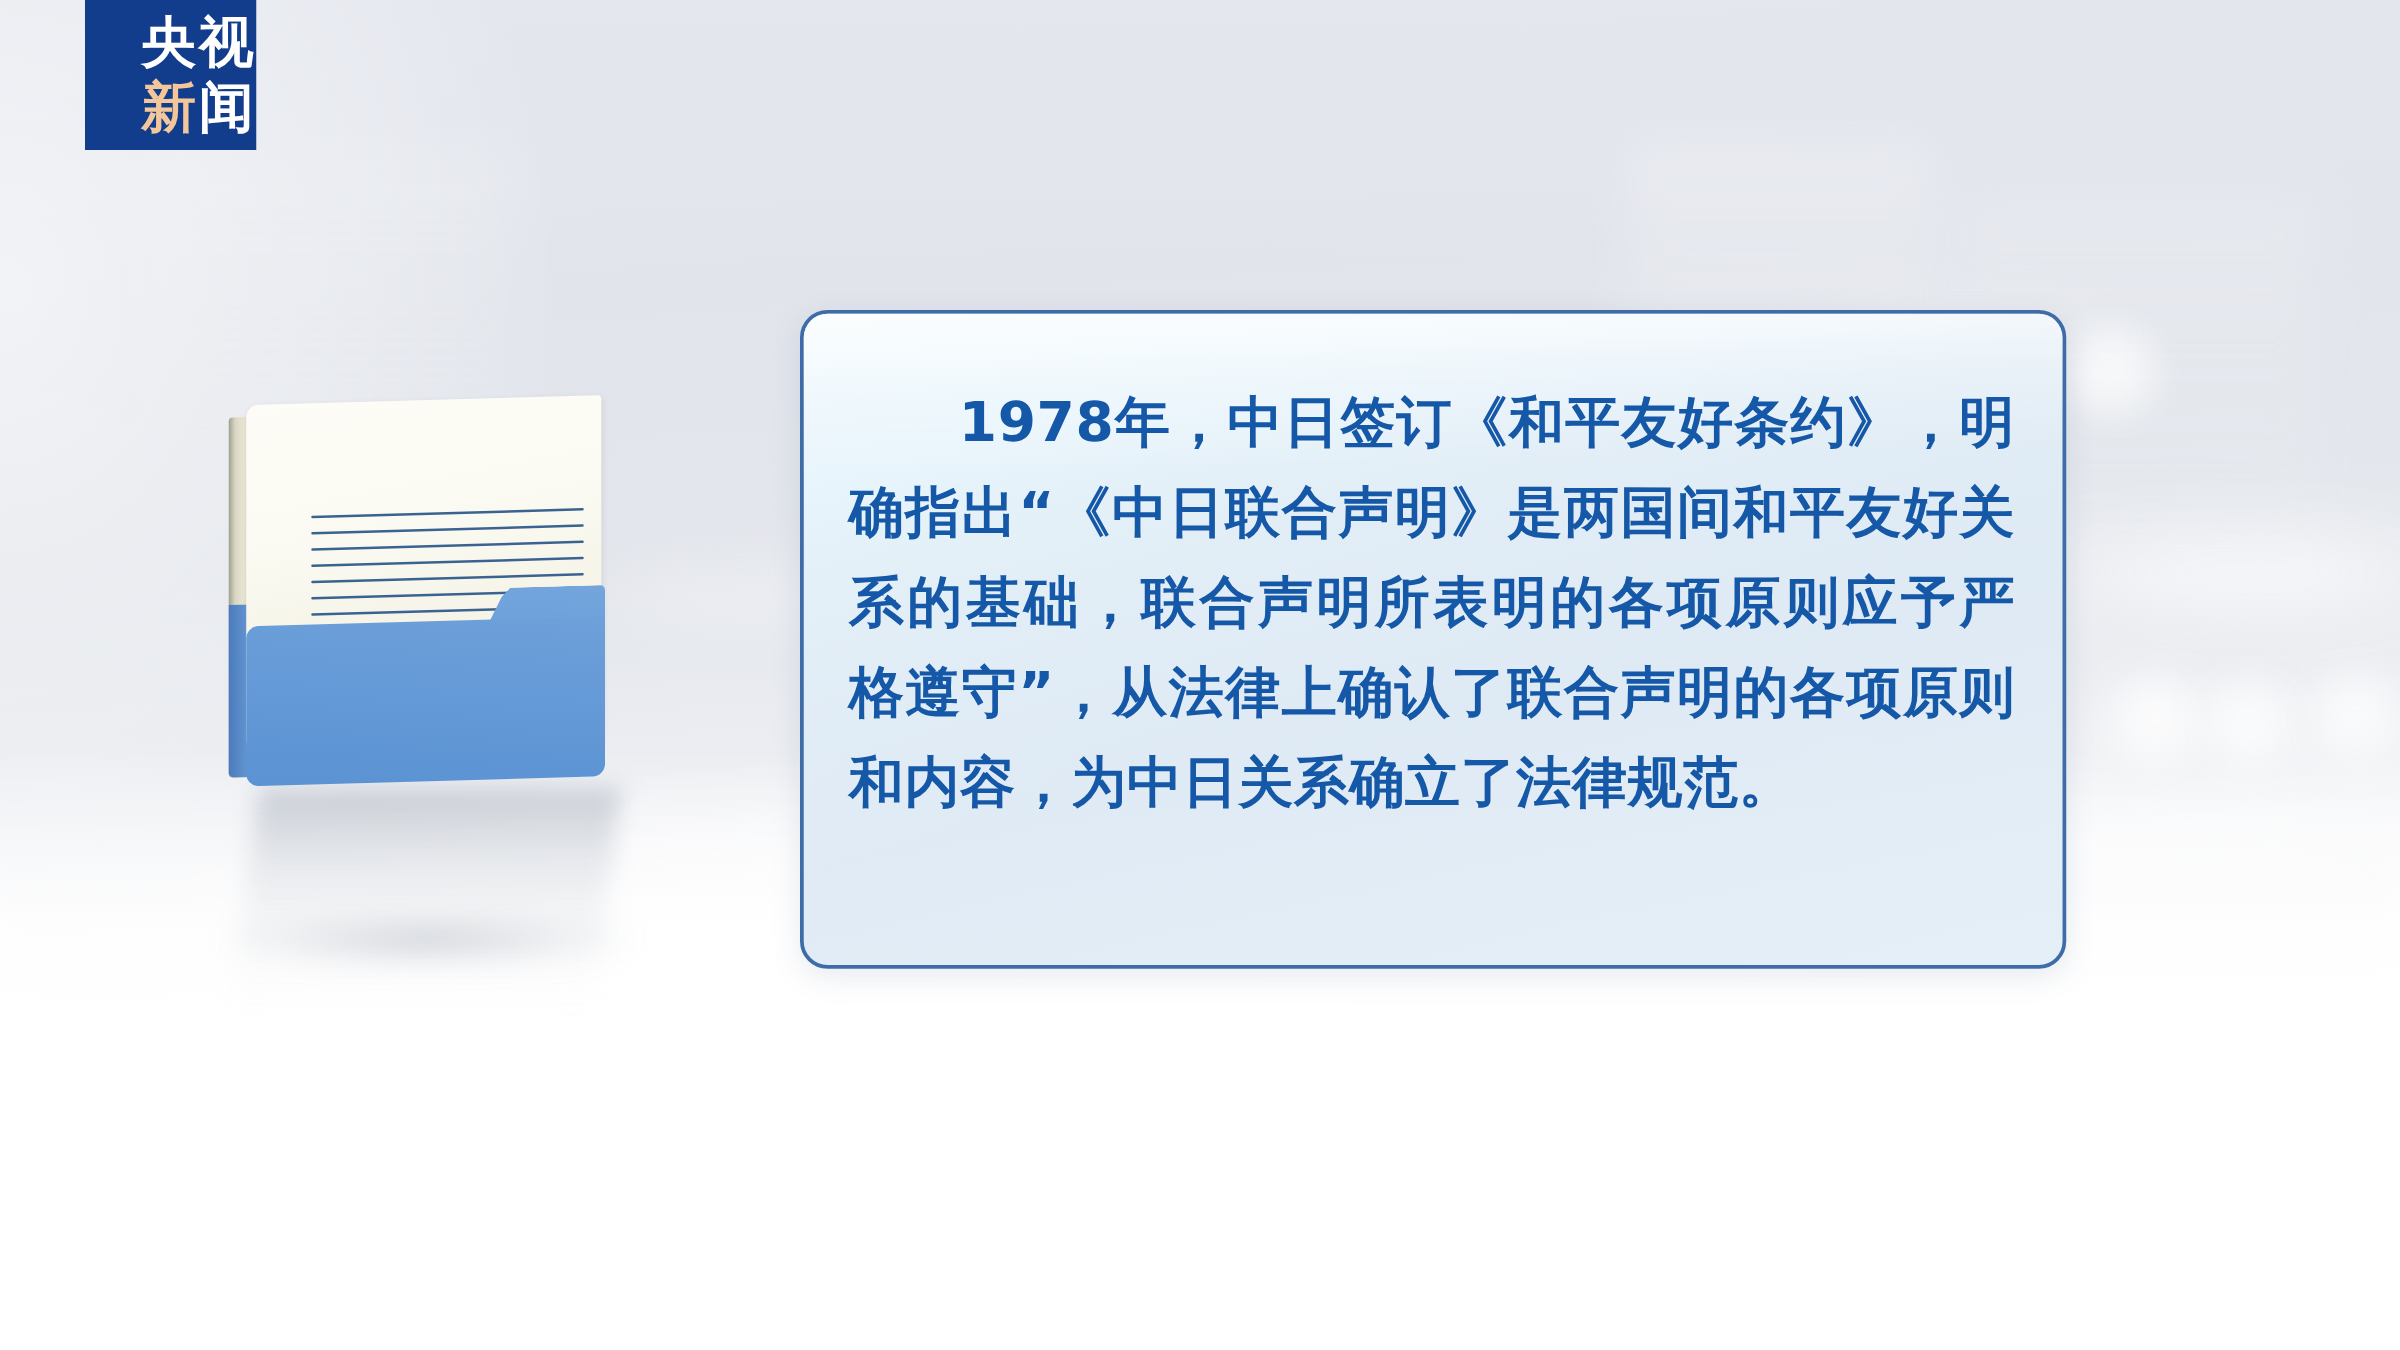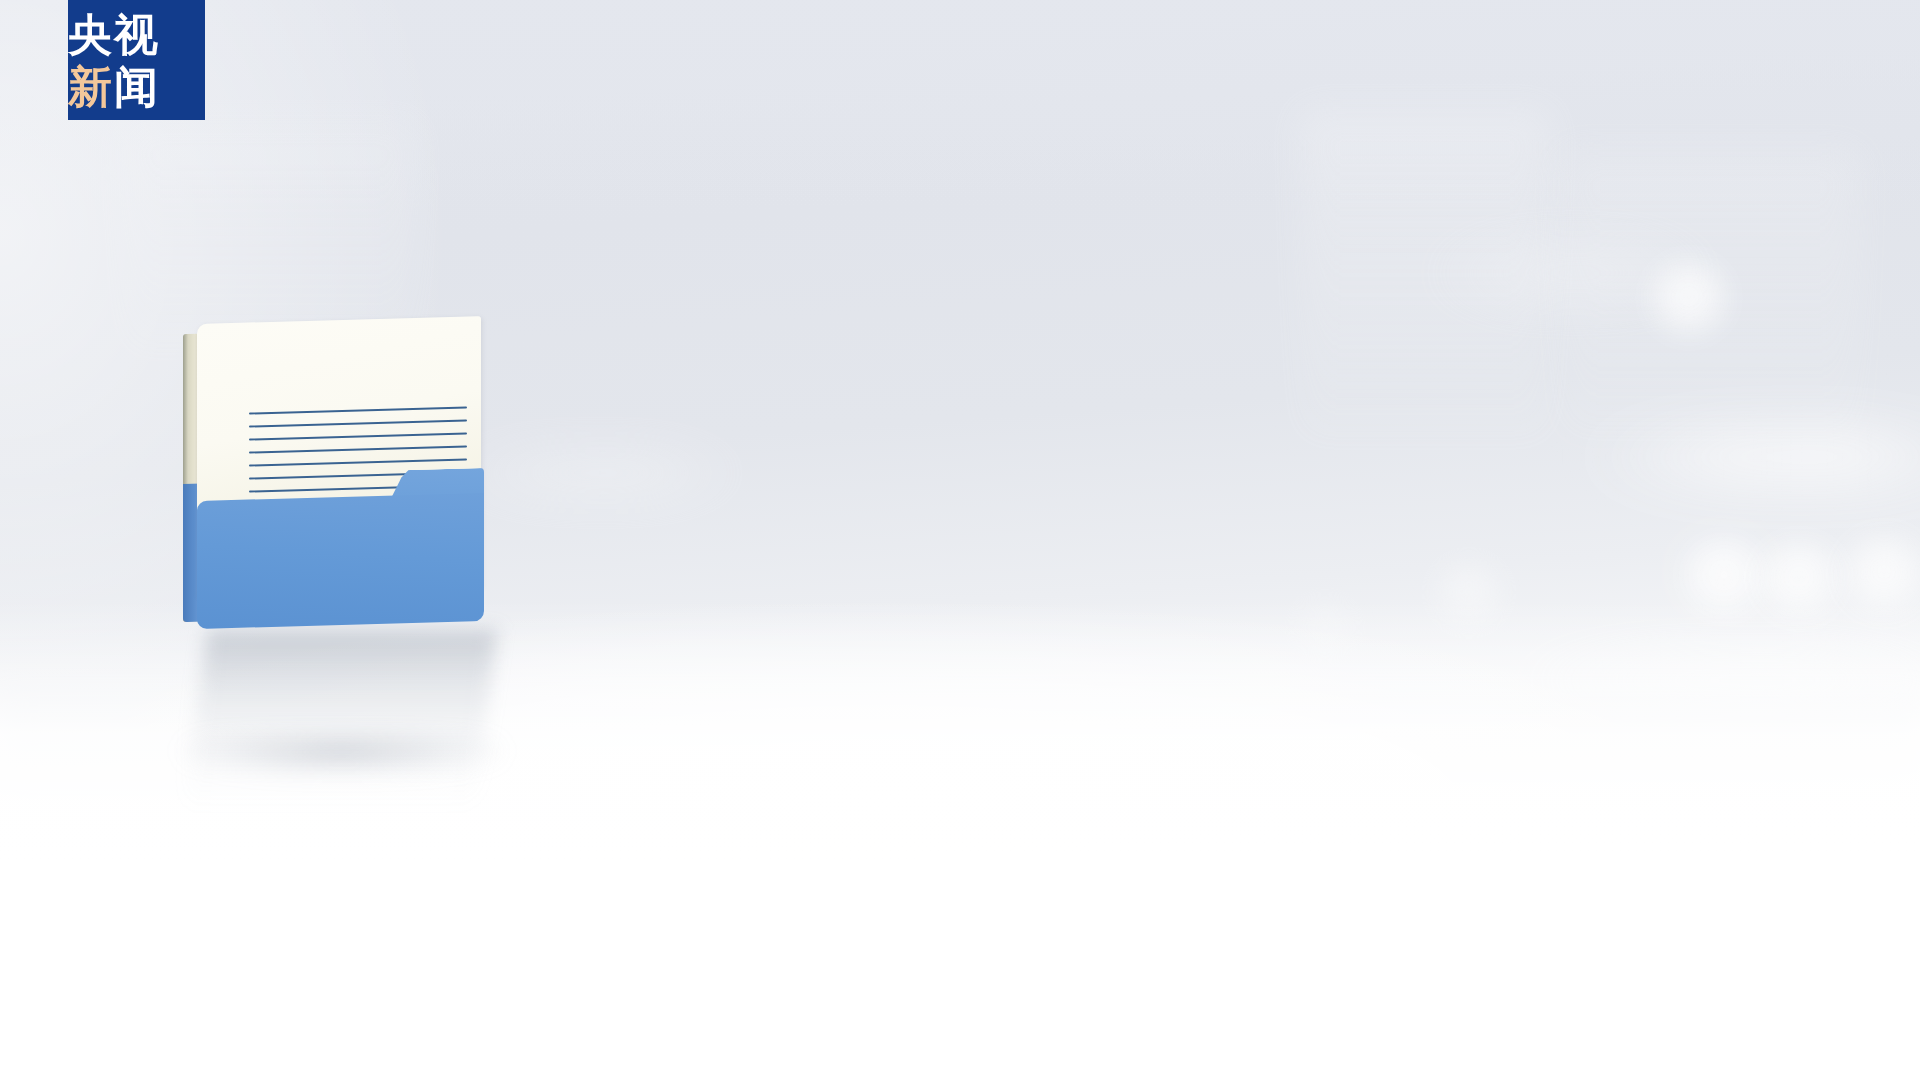--- a/index.html
+++ b/index.html
@@ -100,21 +100,21 @@
   
   .logo {
     position: absolute;
     left: 68px;
     top: 0;
     width: 137px;
     height: 120px;
     background: #123c8c;
     display: flex;
     flex-direction: column;
-    align-items: flex-start;
+    align-items: flex-end;
     justify-content: center;
     padding-top: 2px;
     box-sizing: border-box;
   }
   .logo-line {
     font-family: "DejaVu Sans", "Liberation Sans", sans-serif;
     font-weight: 700;
     font-size: 44px;
     line-height: 52px;
     letter-spacing: 2px;
@@ -320,14 +320,20 @@
         <div class="paper-line" style="top:65px;"></div>
         <div class="paper-line" style="top:78px;"></div>
       </div>
     </div>
     <div class="folder-front">
       <div class="folder-front-tab"></div>
       <div class="folder-front-body"></div>
     </div>
   </div>
 
+  <div class="text-card">
+    <div class="card-sheen"></div>
+    <div class="card-text">
+      <p><span class="indent"></span><span>1978年，中日签订《和平友好条约》，明确指出“《中日联合声明》是两国间和平友好关系的基础，联合声明所表明的各项原则应予严格遵守”，从法律上确认了联合声明的各项原则和内容，为中日关系确立了法律规范。</span></p>
+    </div>
+  </div>
 
 </div>
 
 </body></html>

